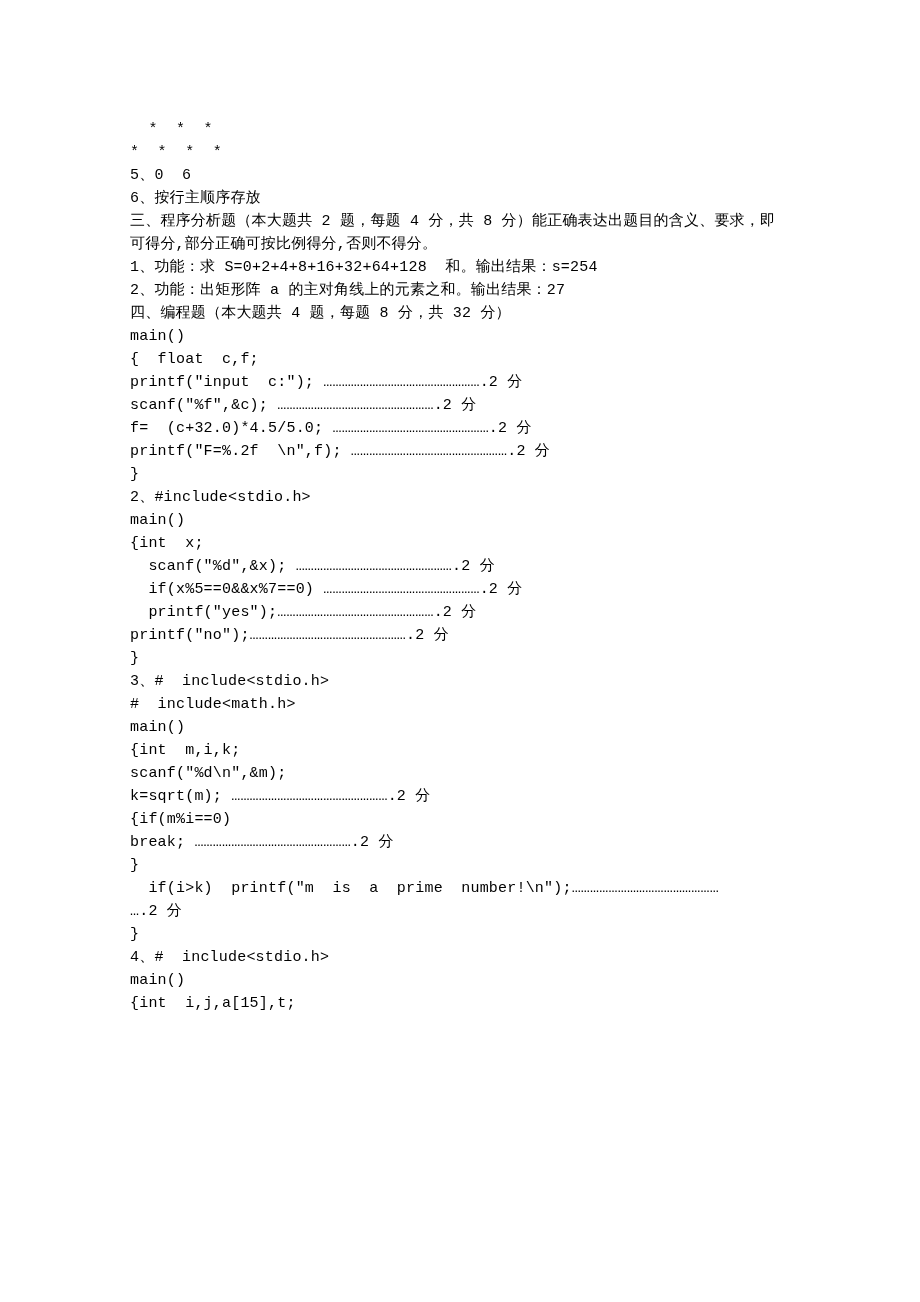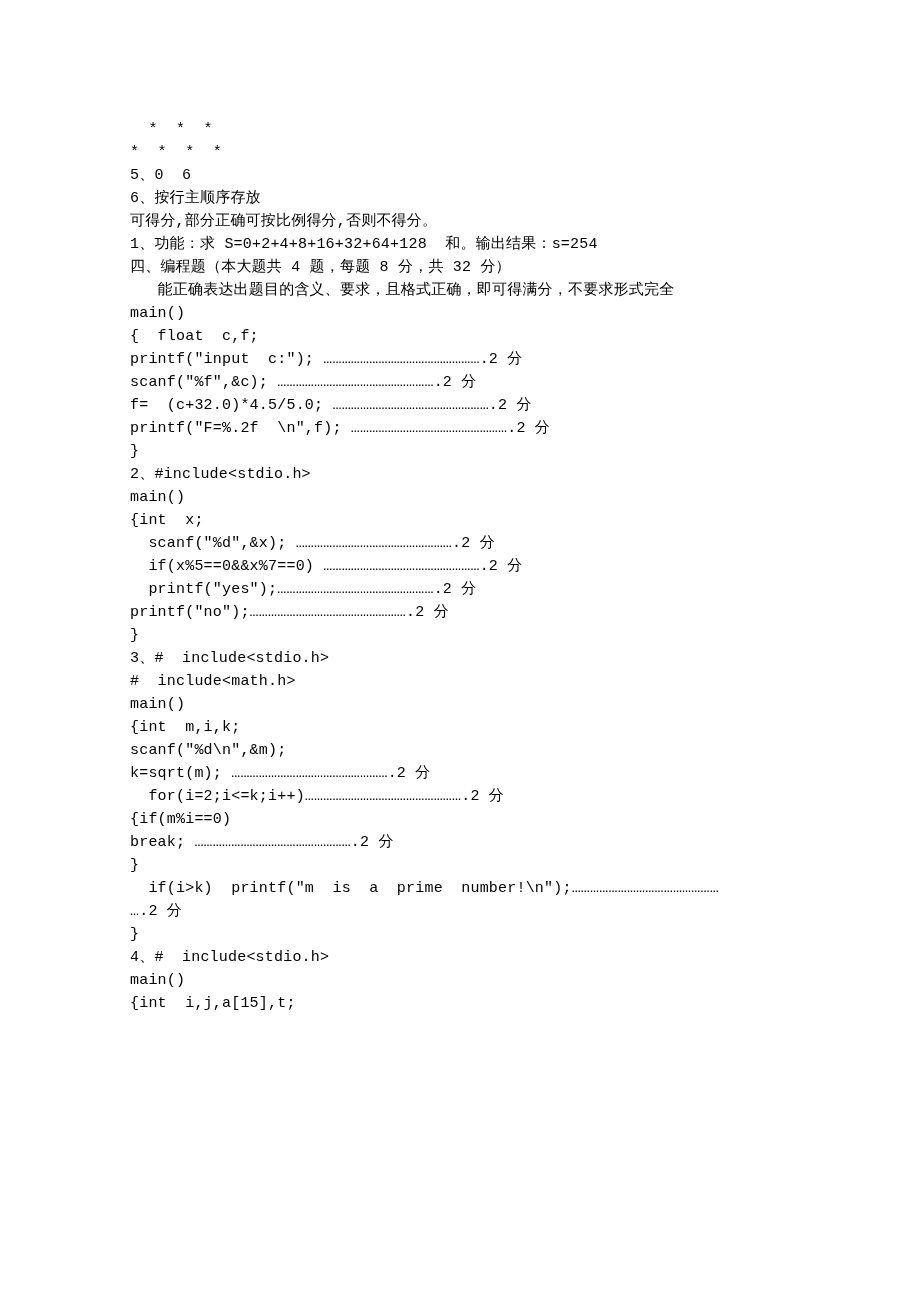--- a/index.html
+++ b/index.html
@@ -24,24 +24,25 @@
   }
 </style>
 </head>
 <body>
 
 <div class="page" id="page-root">
     <p>  *  *  *</p>
     <p>*  *  *  *</p>
     <p>5、0  6</p>
     <p>6、按行主顺序存放</p>
+    <p>三、程序分析题（本大题共 2 题，每题 4 分，共 8 分）能正确表达出题目的含义、要求，即</p>
     <p>可得分,部分正确可按比例得分,否则不得分。</p>
     <p>1、功能：求 S=0+2+4+8+16+32+64+128  和。输出结果：s=254</p>
+    <p>2、功能：出矩形阵 a 的主对角线上的元素之和。输出结果：27</p>
     <p>四、编程题（本大题共 4 题，每题 8 分，共 32 分）</p>
-    <p>   能正确表达出题目的含义、要求，且格式正确，即可得满分，不要求形式完全</p>
     <p>main()</p>
     <p>{  float  c,f;</p>
     <p>printf("input  c:"); …………………………………………….2 分</p>
     <p>scanf("%f",&amp;c); …………………………………………….2 分</p>
     <p>f=  (c+32.0)*4.5/5.0; …………………………………………….2 分</p>
     <p>printf("F=%.2f  \n",f); …………………………………………….2 分</p>
     <p>}</p>
     <p>2、#include&lt;stdio.h&gt;</p>
     <p>main()</p>
     <p>{int  x;</p>
@@ -49,21 +50,20 @@
     <p>  if(x%5==0&amp;&amp;x%7==0) …………………………………………….2 分</p>
     <p>  printf("yes");…………………………………………….2 分</p>
     <p>printf("no");…………………………………………….2 分</p>
     <p>}</p>
     <p>3、#  include&lt;stdio.h&gt;</p>
     <p>#  include&lt;math.h&gt;</p>
     <p>main()</p>
     <p>{int  m,i,k;</p>
     <p>scanf("%d\n",&amp;m);</p>
     <p>k=sqrt(m); …………………………………………….2 分</p>
-    <p>  for(i=2;i&lt;=k;i++)…………………………………………….2 分</p>
     <p>{if(m%i==0)</p>
     <p>break; …………………………………………….2 分</p>
     <p>}</p>
     <p>  if(i&gt;k)  printf("m  is  a  prime  number!\n");…………………………………………</p>
     <p>….2 分</p>
     <p>}</p>
     <p>4、#  include&lt;stdio.h&gt;</p>
     <p>main()</p>
     <p>{int  i,j,a[15],t;</p>
   </div>

